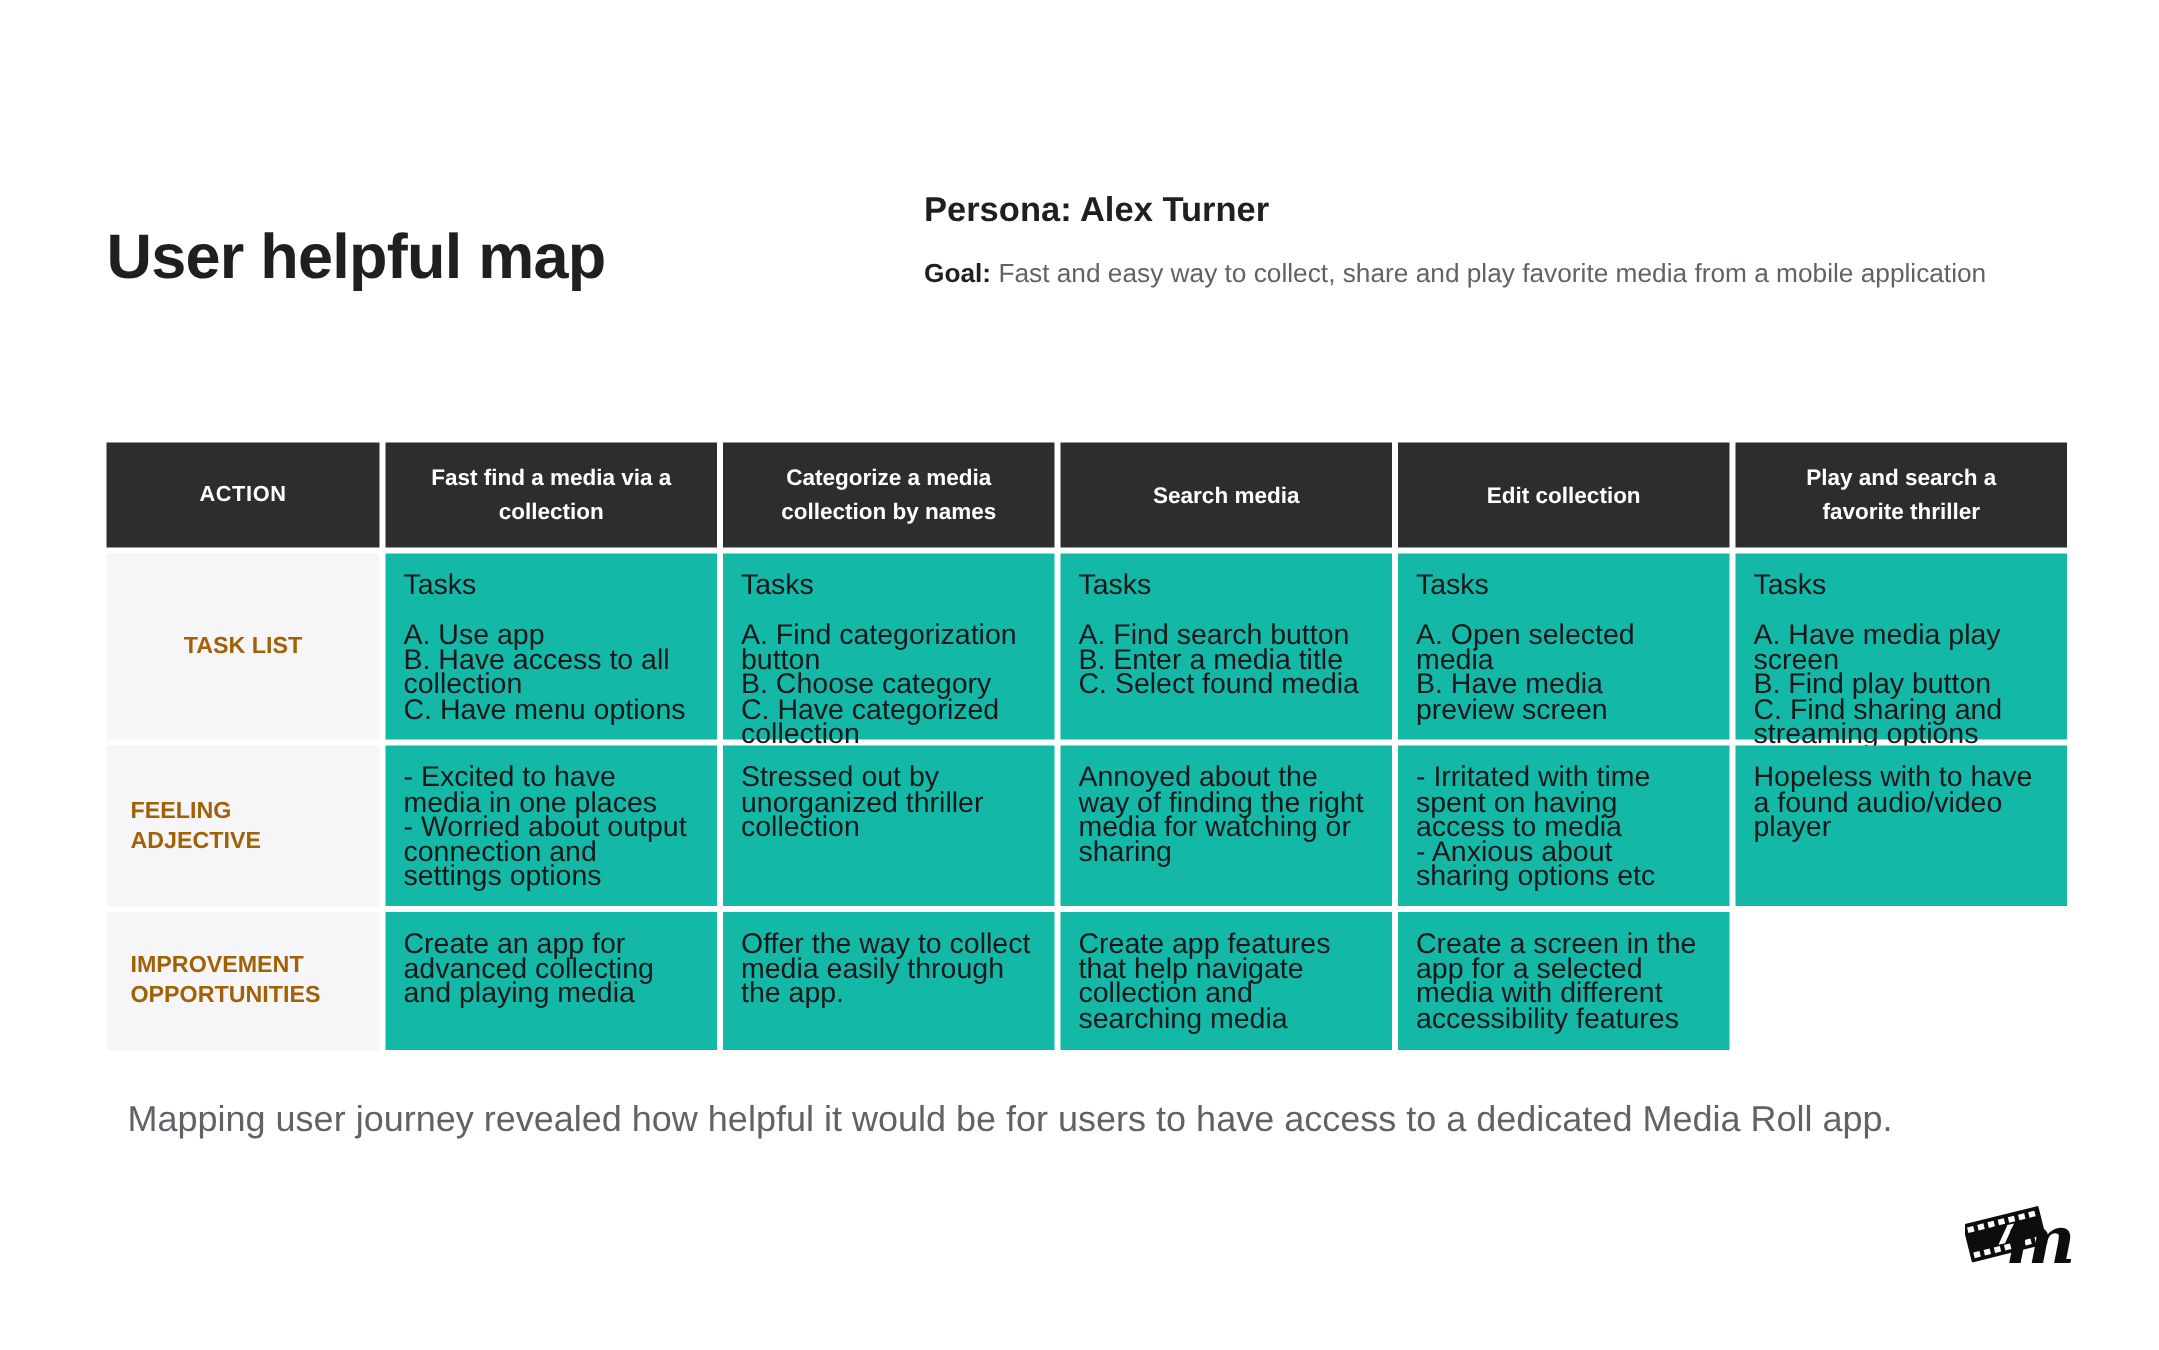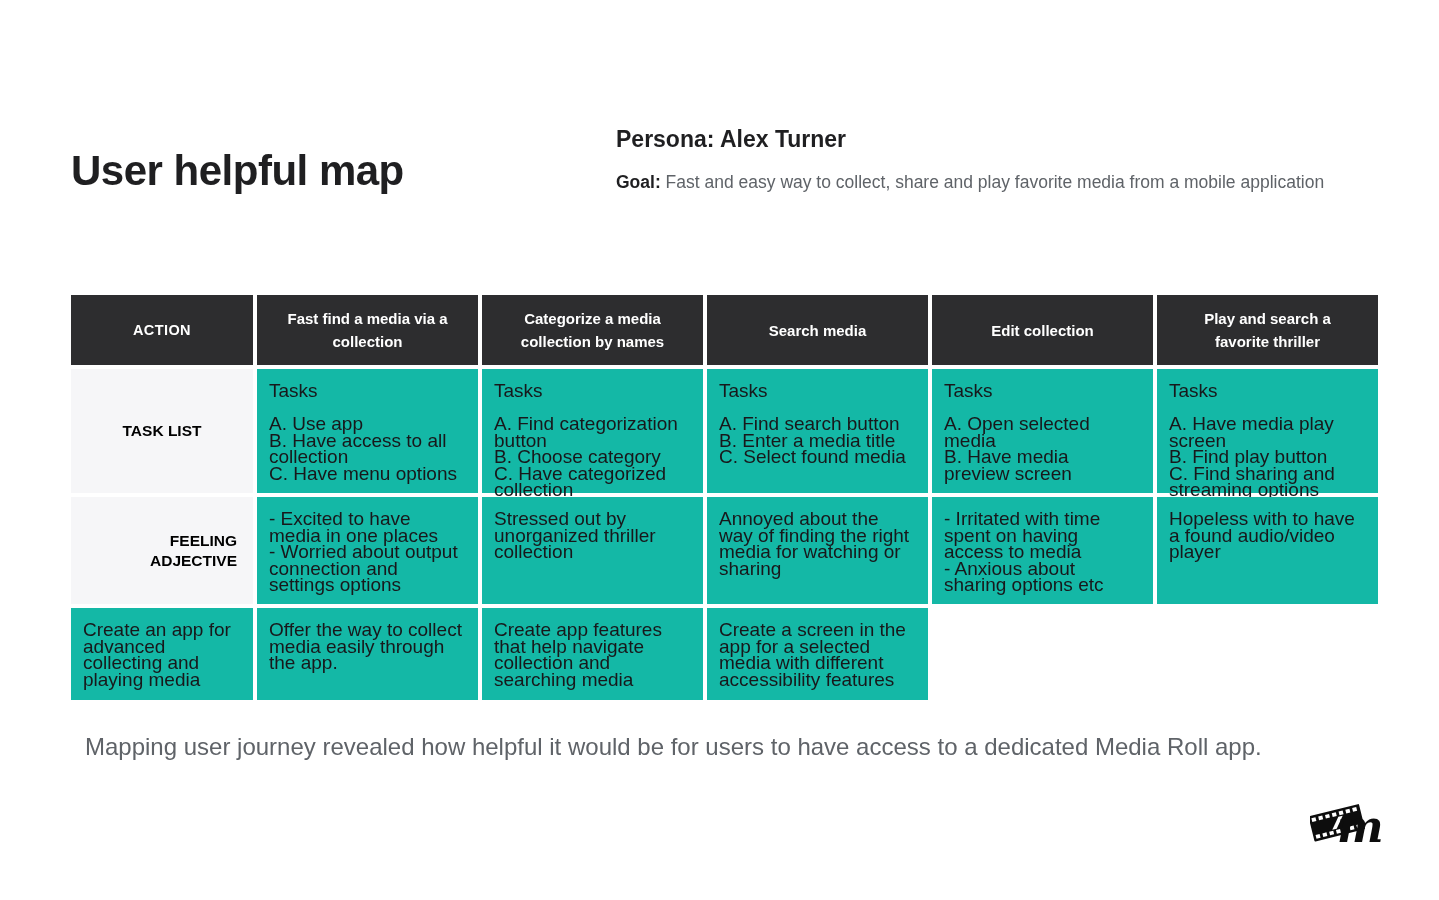--- a/index.html
+++ b/index.html
@@ -73,25 +73,25 @@
   }
   .corner-cell {
     font-size: 14.5px;
     letter-spacing: 0.4px;
   }
   .row-label-cell {
     background: #f6f6f8;
     display: flex;
     align-items: center;
     justify-content: center;
-    text-align: right;
+    text-align: left;
     font-weight: 700;
     font-size: 15.5px;
     line-height: 20px;
-    color: #000000;
+    color: #a16207;
     padding: 0 16px;
   }
   .body-cell {
     background: #14b8a6;
     padding: 14px 14px 0 12px;
     font-size: 19px;
     line-height: 16.5px;
     color: #18181b;
     white-space: pre-line;
   }
@@ -164,20 +164,21 @@
 
     <div class="row-label-cell">FEELING ADJECTIVE</div>
     <div class="body-cell">- Excited to have media in one places
 - Worried about output connection and settings options</div>
     <div class="body-cell">Stressed out by unorganized thriller collection</div>
     <div class="body-cell">Annoyed about the way of finding the right media for watching or sharing</div>
     <div class="body-cell">- Irritated with time spent on having access to media
 - Anxious about sharing options etc</div>
     <div class="body-cell">Hopeless with to have a found audio/video player</div>
 
+    <div class="row-label-cell">IMPROVEMENT OPPORTUNITIES</div>
     <div class="body-cell">Create an app for advanced collecting and playing media</div>
     <div class="body-cell">Offer the way to collect media easily through the app.</div>
     <div class="body-cell">Create app features that help navigate collection and searching media</div>
     <div class="body-cell">Create a screen in the app for a selected media with different accessibility features</div>
 
   </div>
 
   <p class="footer-note">Mapping user journey revealed how helpful it would be for users to have access to a dedicated Media Roll app.</p>
 
   <div class="logo">

